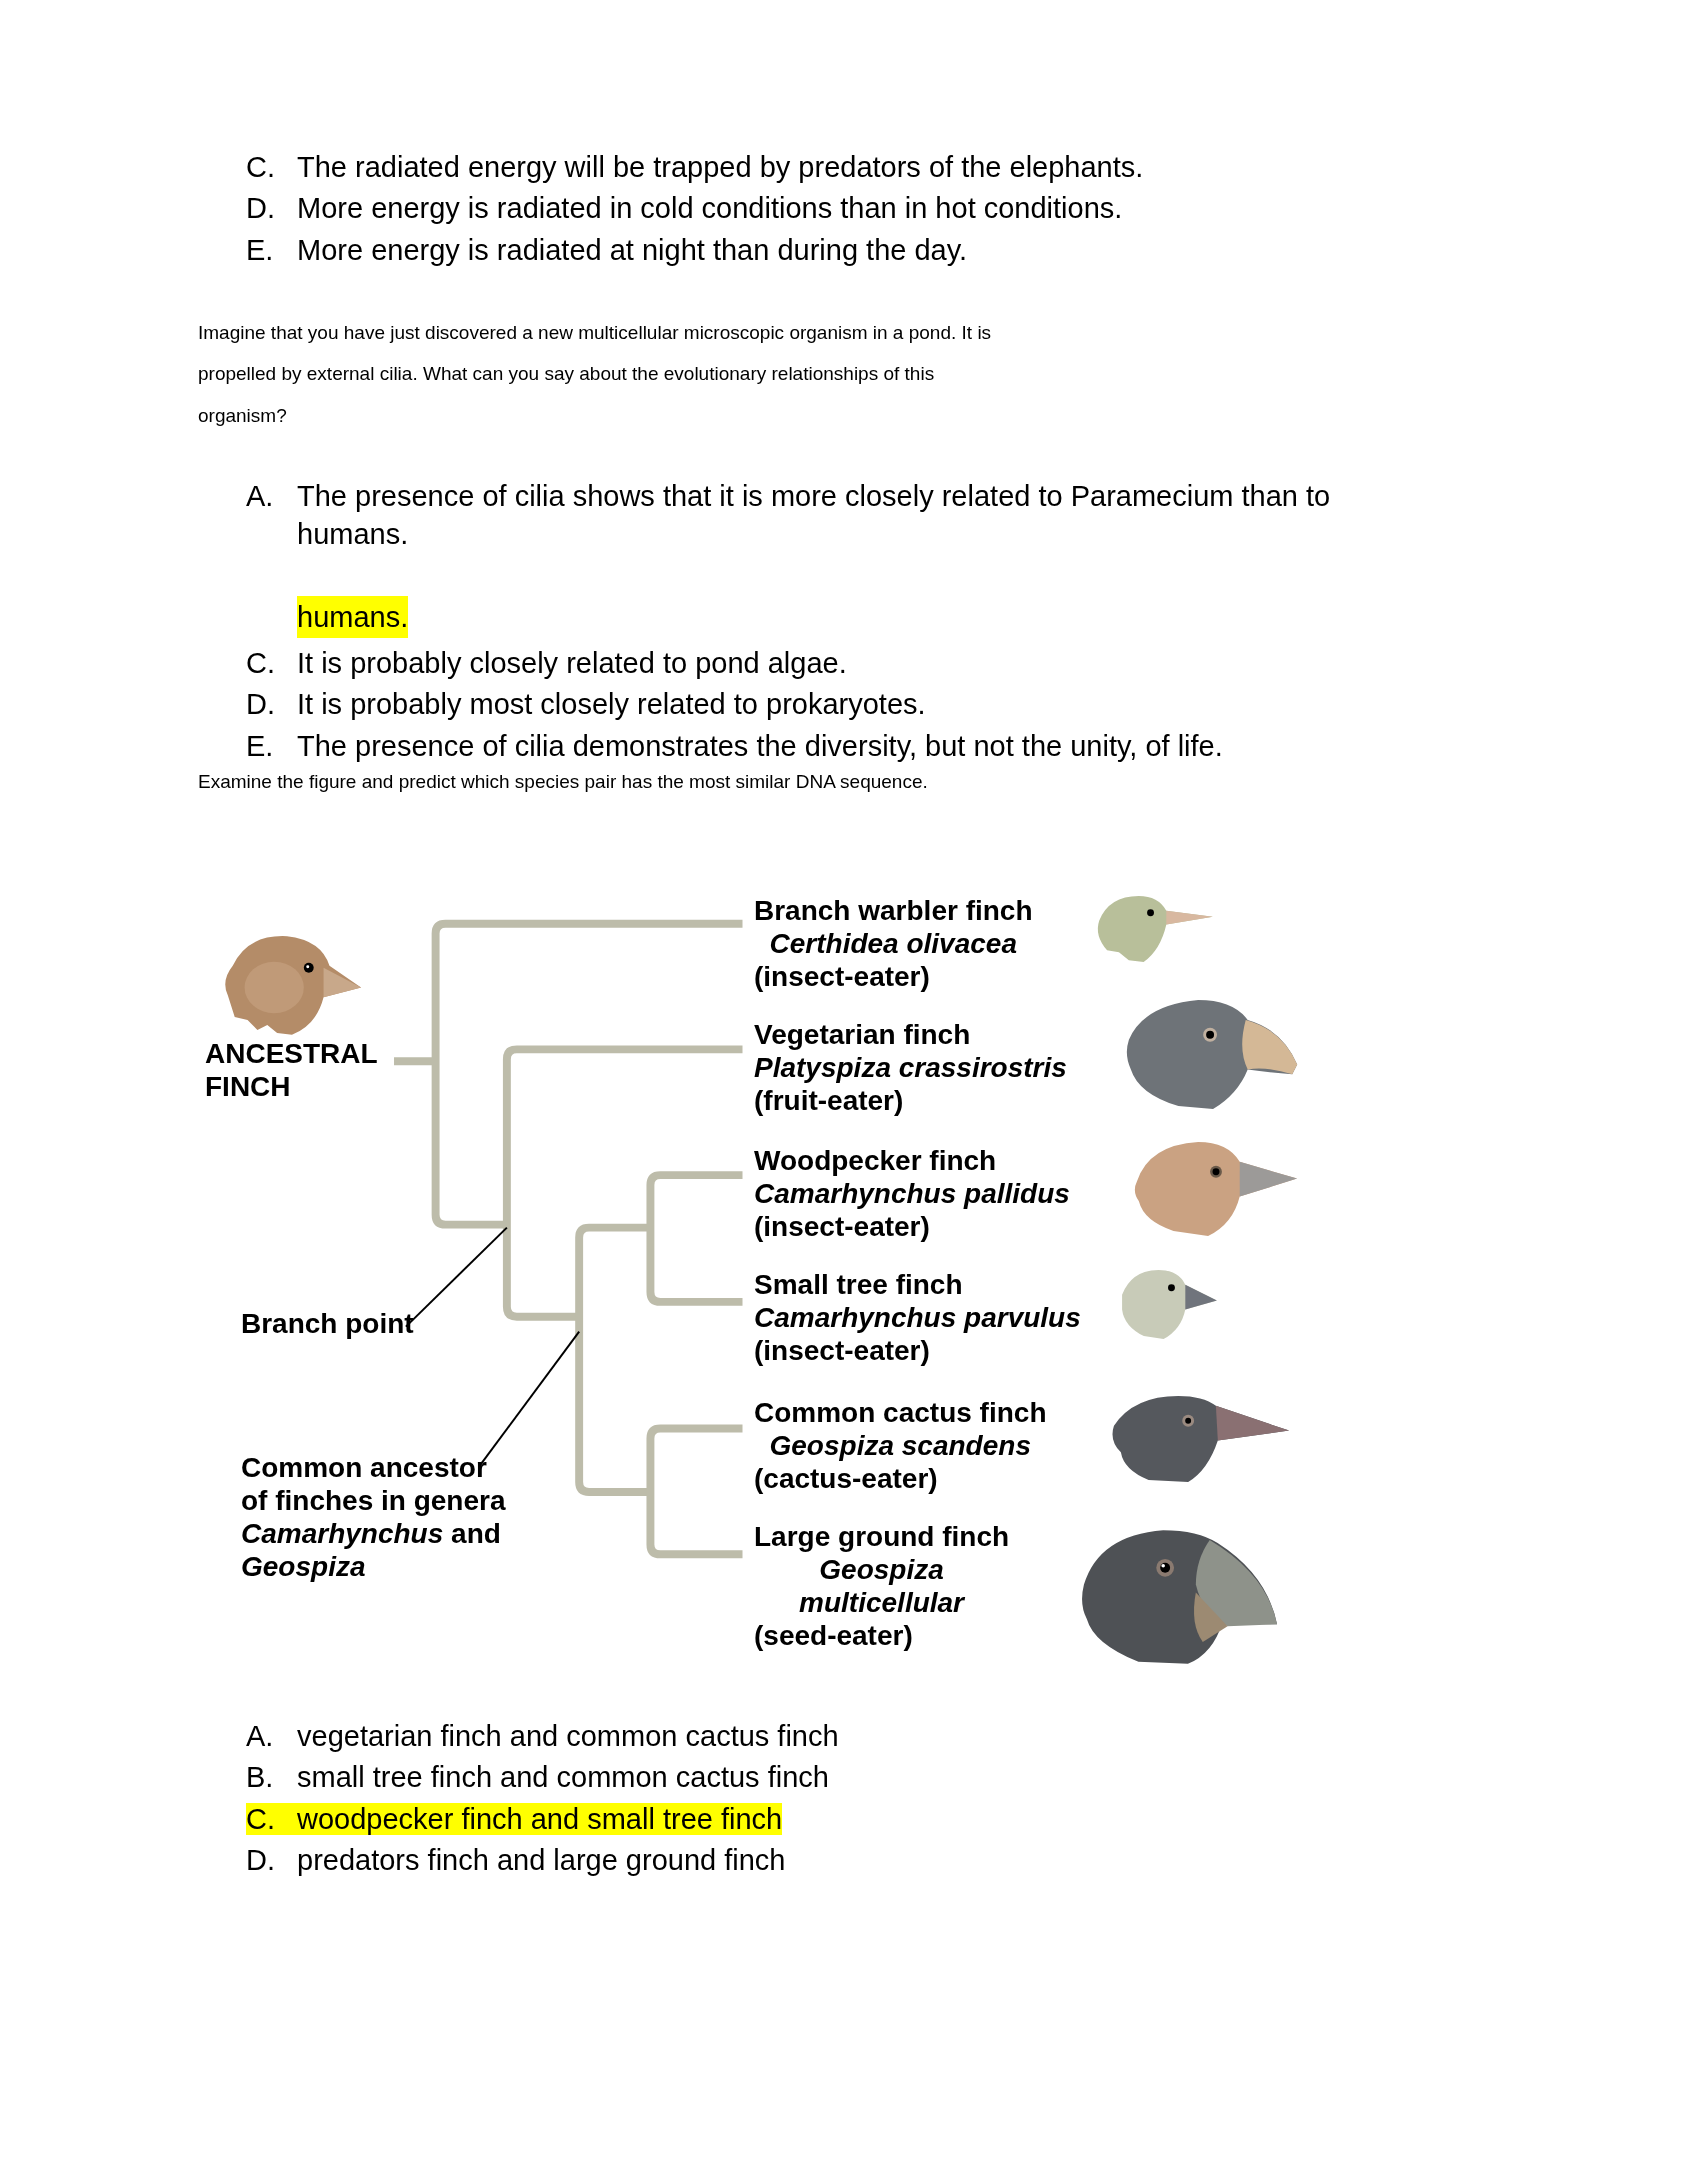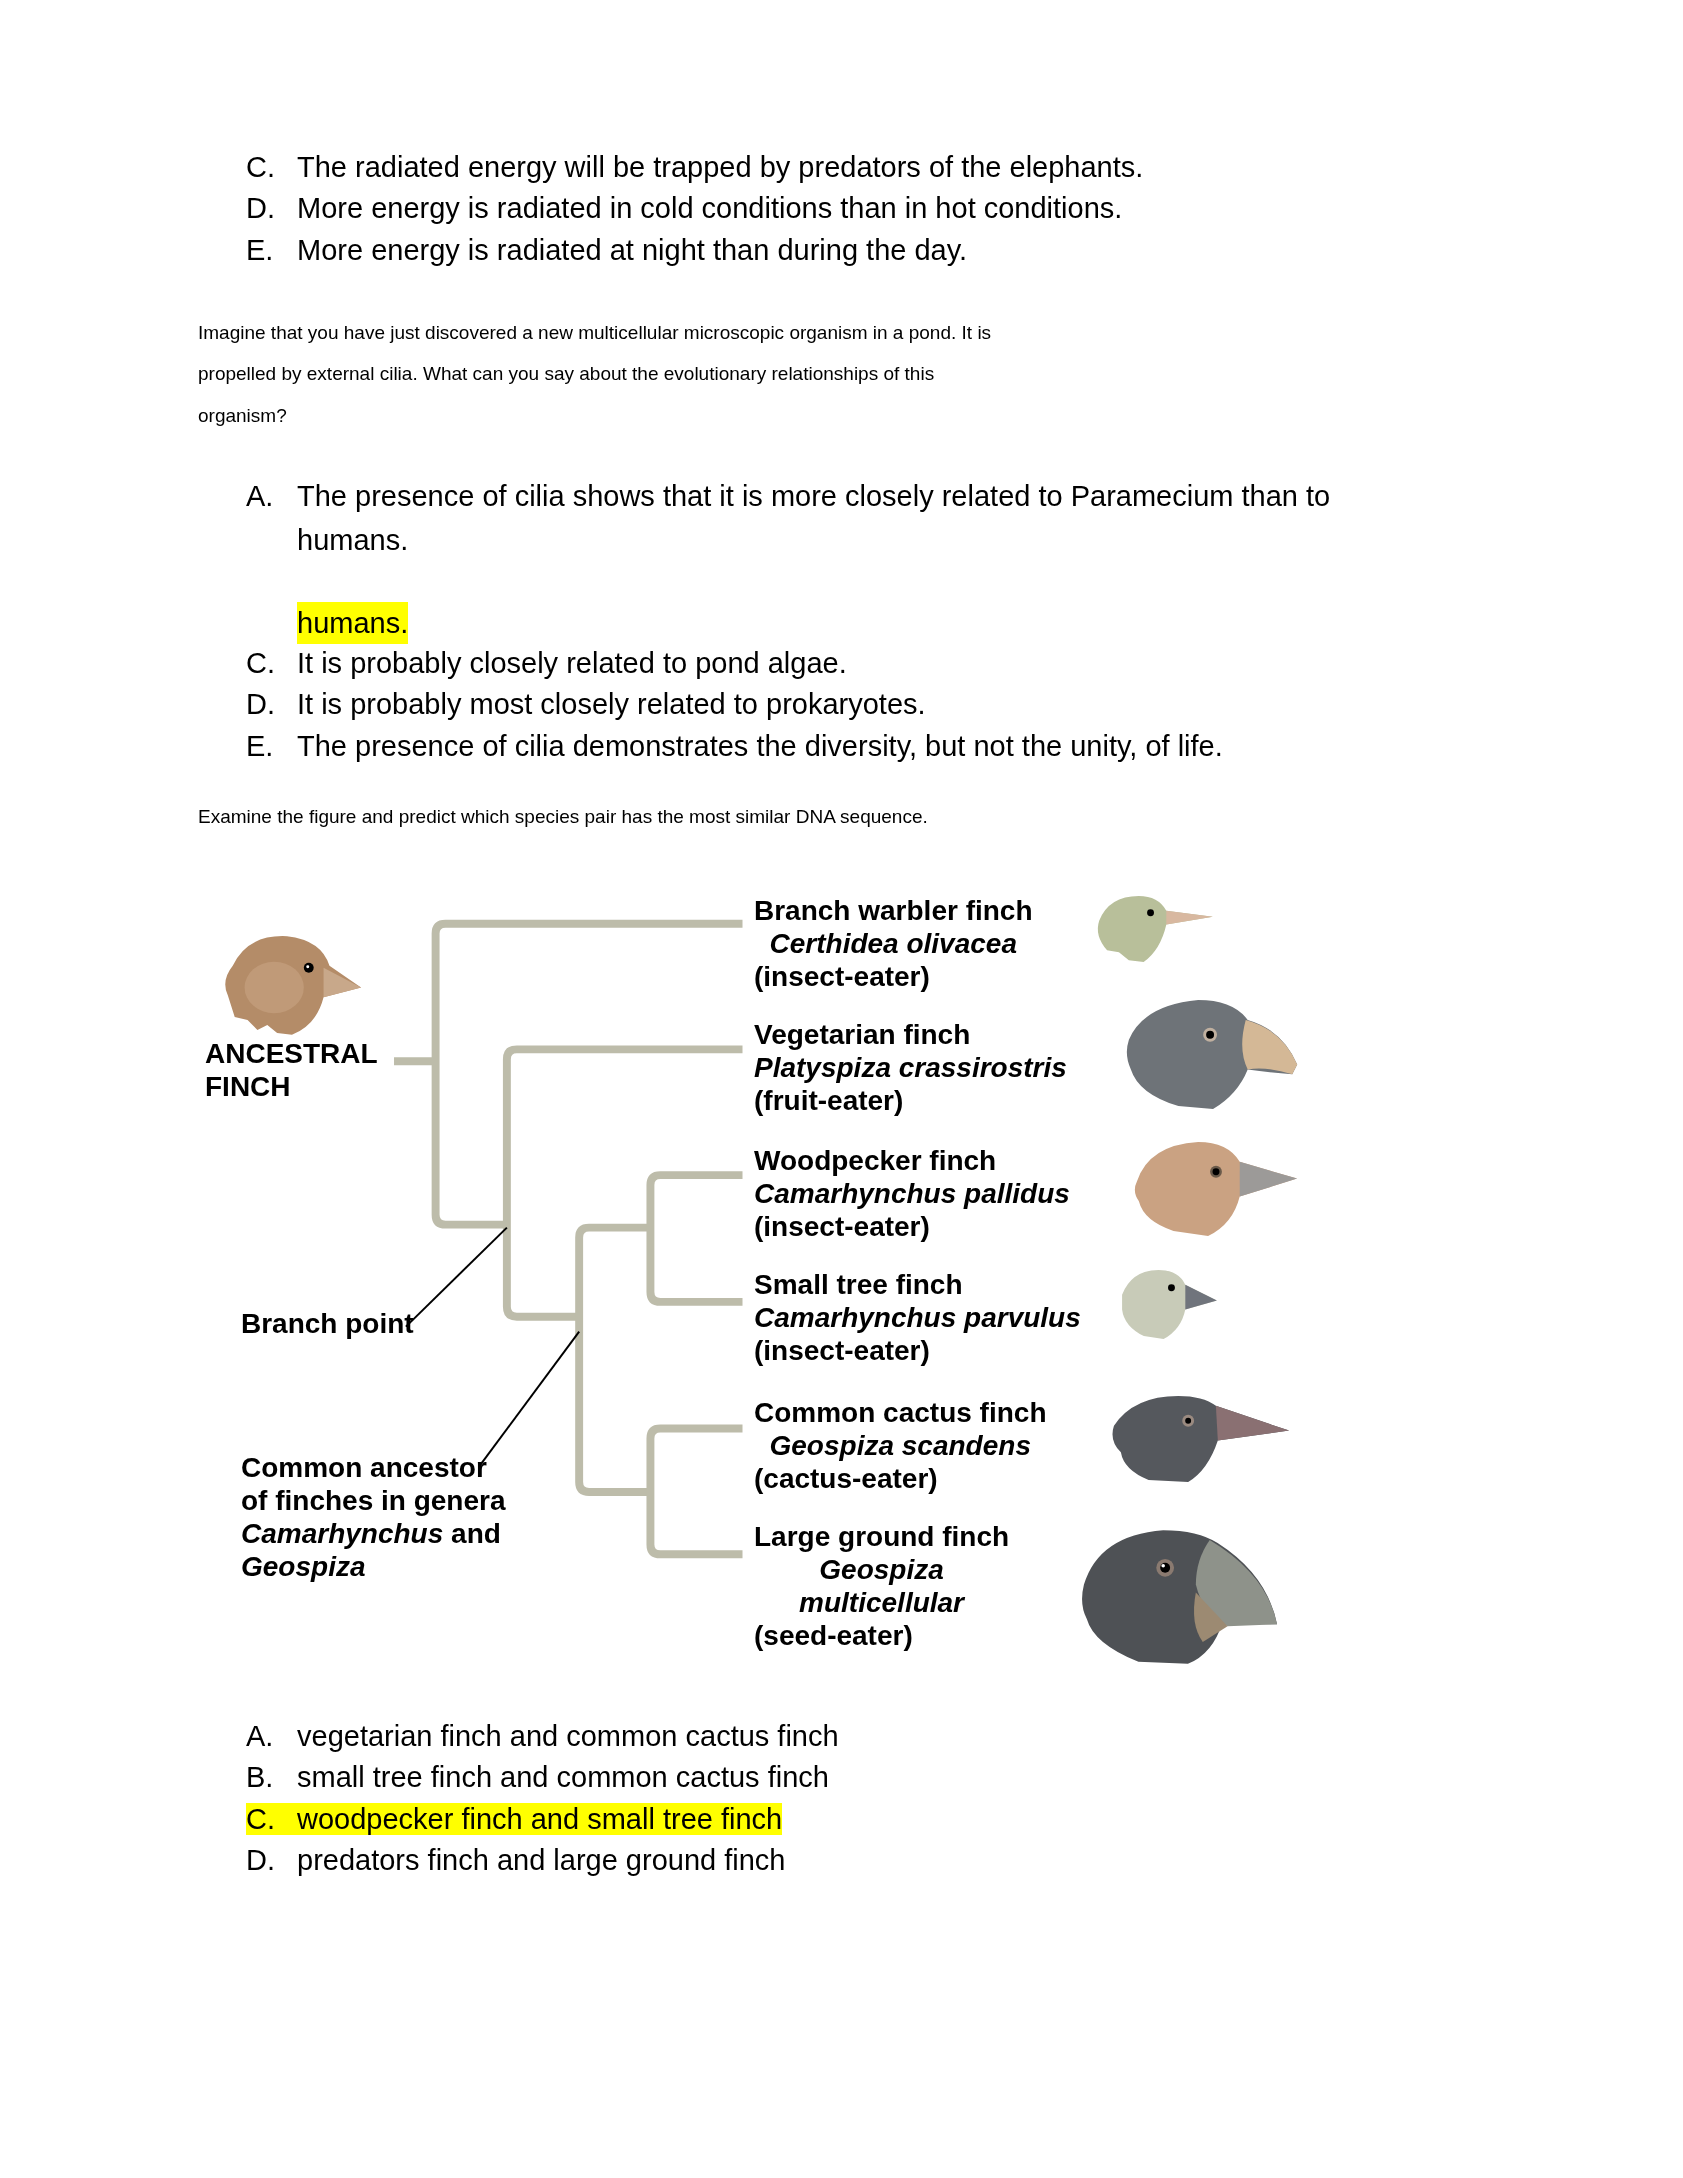--- a/index.html
+++ b/index.html
@@ -1,21 +1,21 @@
 <!DOCTYPE html>
 <html><head>
 <meta charset="utf-8">
 <style>
   html, body { margin:0; padding:0; background:#ffffff; }
   body { width:1683px; height:2178px; position:relative; overflow:hidden;
          font-family:"Liberation Sans", sans-serif; color:#000; }
   .line { position:absolute; font-size:19px; line-height:42px; white-space:nowrap; }
   .opt { position:absolute; left:246px; font-size:29px; line-height:42px; white-space:nowrap; }
   .opt .letter { display:inline-block; width:51px; }
-  .opt .cont { position:absolute; left:51px; top:44px;text-align:right; }
+  .opt .cont { position:absolute; left:51px; top:38px;text-align:right; }
   .hl { background:#ffff00; }
   
   #figure { position:absolute; left:0; top:0; width:1683px; height:2178px; pointer-events:none; }
   .flabel { position:absolute; font-weight:bold; font-size:28px; line-height:33px; white-space:nowrap; }
   .flabel i { font-style:italic;text-align:center; }
   .flabel span { display:block; }
   .bird { position:absolute; pointer-events:auto; }
 </style>
 </head>
 <body>
@@ -48,21 +48,21 @@
     <span class="letter">C.</span><span>It is probably closely related to pond algae.</span>
   </div>
   <div class="opt" style="top:683px">
     <span class="letter">D.</span><span>It is probably most closely related to prokaryotes.</span>
   </div>
   <div class="opt" style="top:725px">
     <span class="letter">E.</span><span>The presence of cilia demonstrates the diversity, but not the unity, of life.</span>
   </div>
 </div>
 
-<div class="line" style="left:198px; top:796px">Examine the figure and predict which species pair has the most similar DNA sequence.</div>
+<div class="line" style="left:198px; top:761px">Examine the figure and predict which species pair has the most similar DNA sequence.</div>
 
 <div>
   <svg id="figure" width="1683" height="2178" viewBox="0 0 1700 2200">
     <g fill="none" stroke="#bdbcaa" stroke-width="8" stroke-linejoin="round" stroke-linecap="butt">
 
       <path d="M398 1072 H440"></path>
 
       <path d="M750 933 H450 Q440 933 440 943 V1227 Q440 1237 450 1237 H512"></path>
 
       <path d="M750 1060 H522 Q512 1060 512 1070 V1320 Q512 1330 522 1330 H585"></path>

